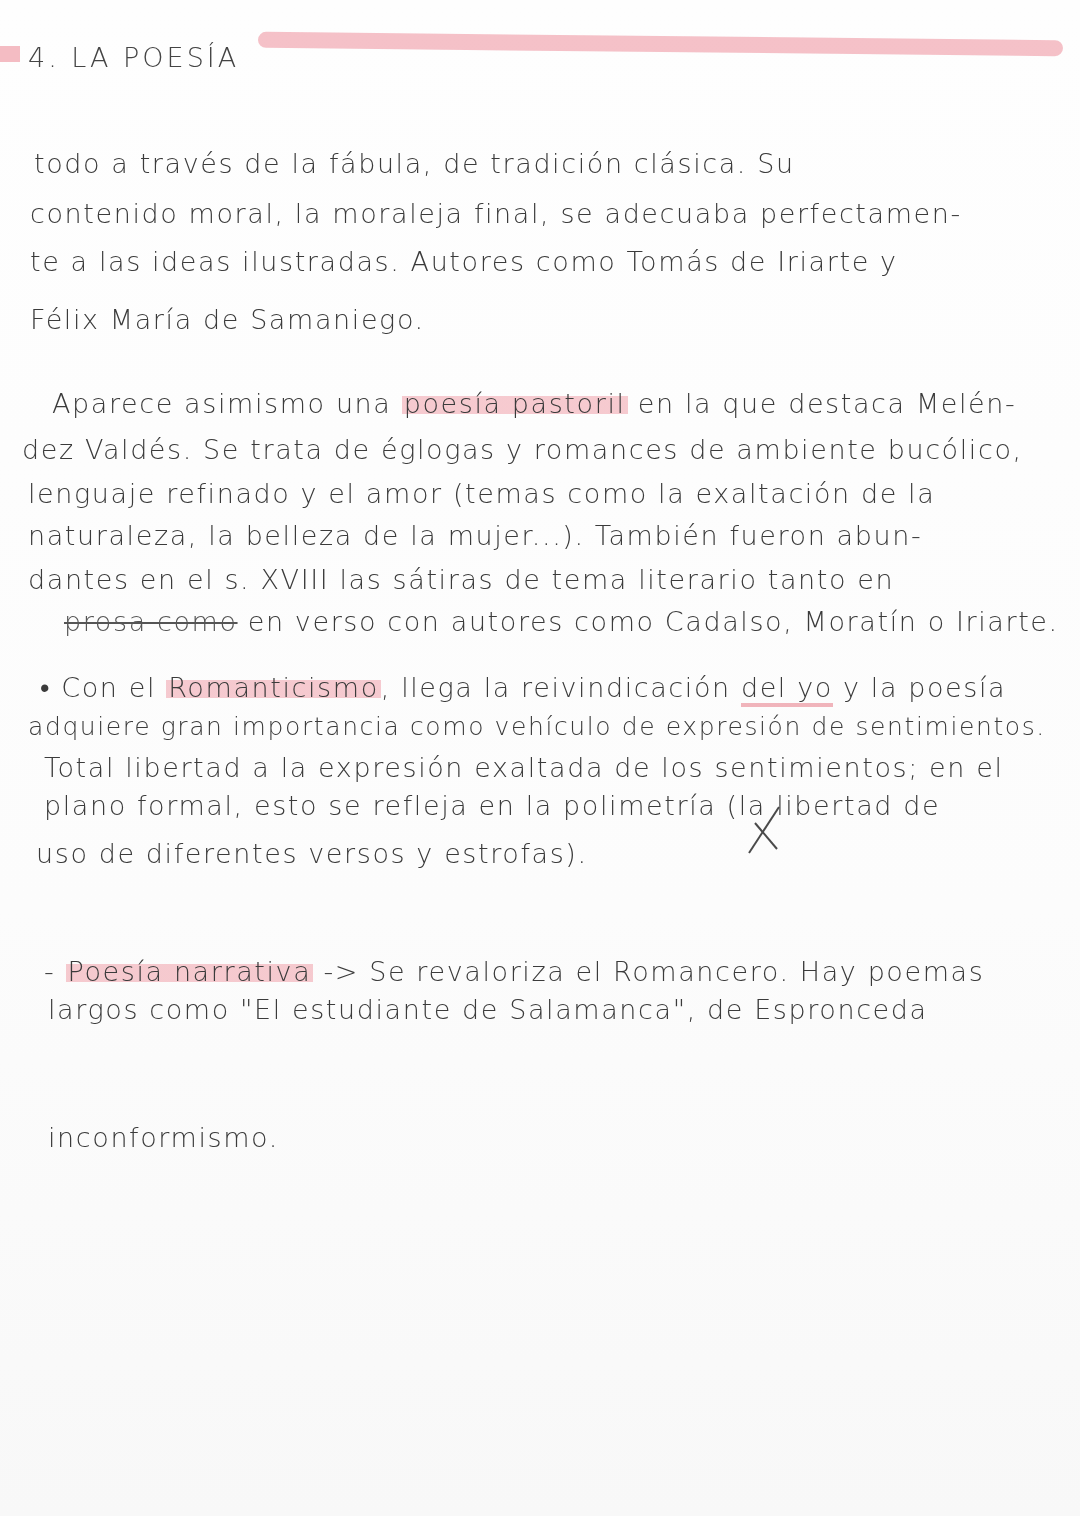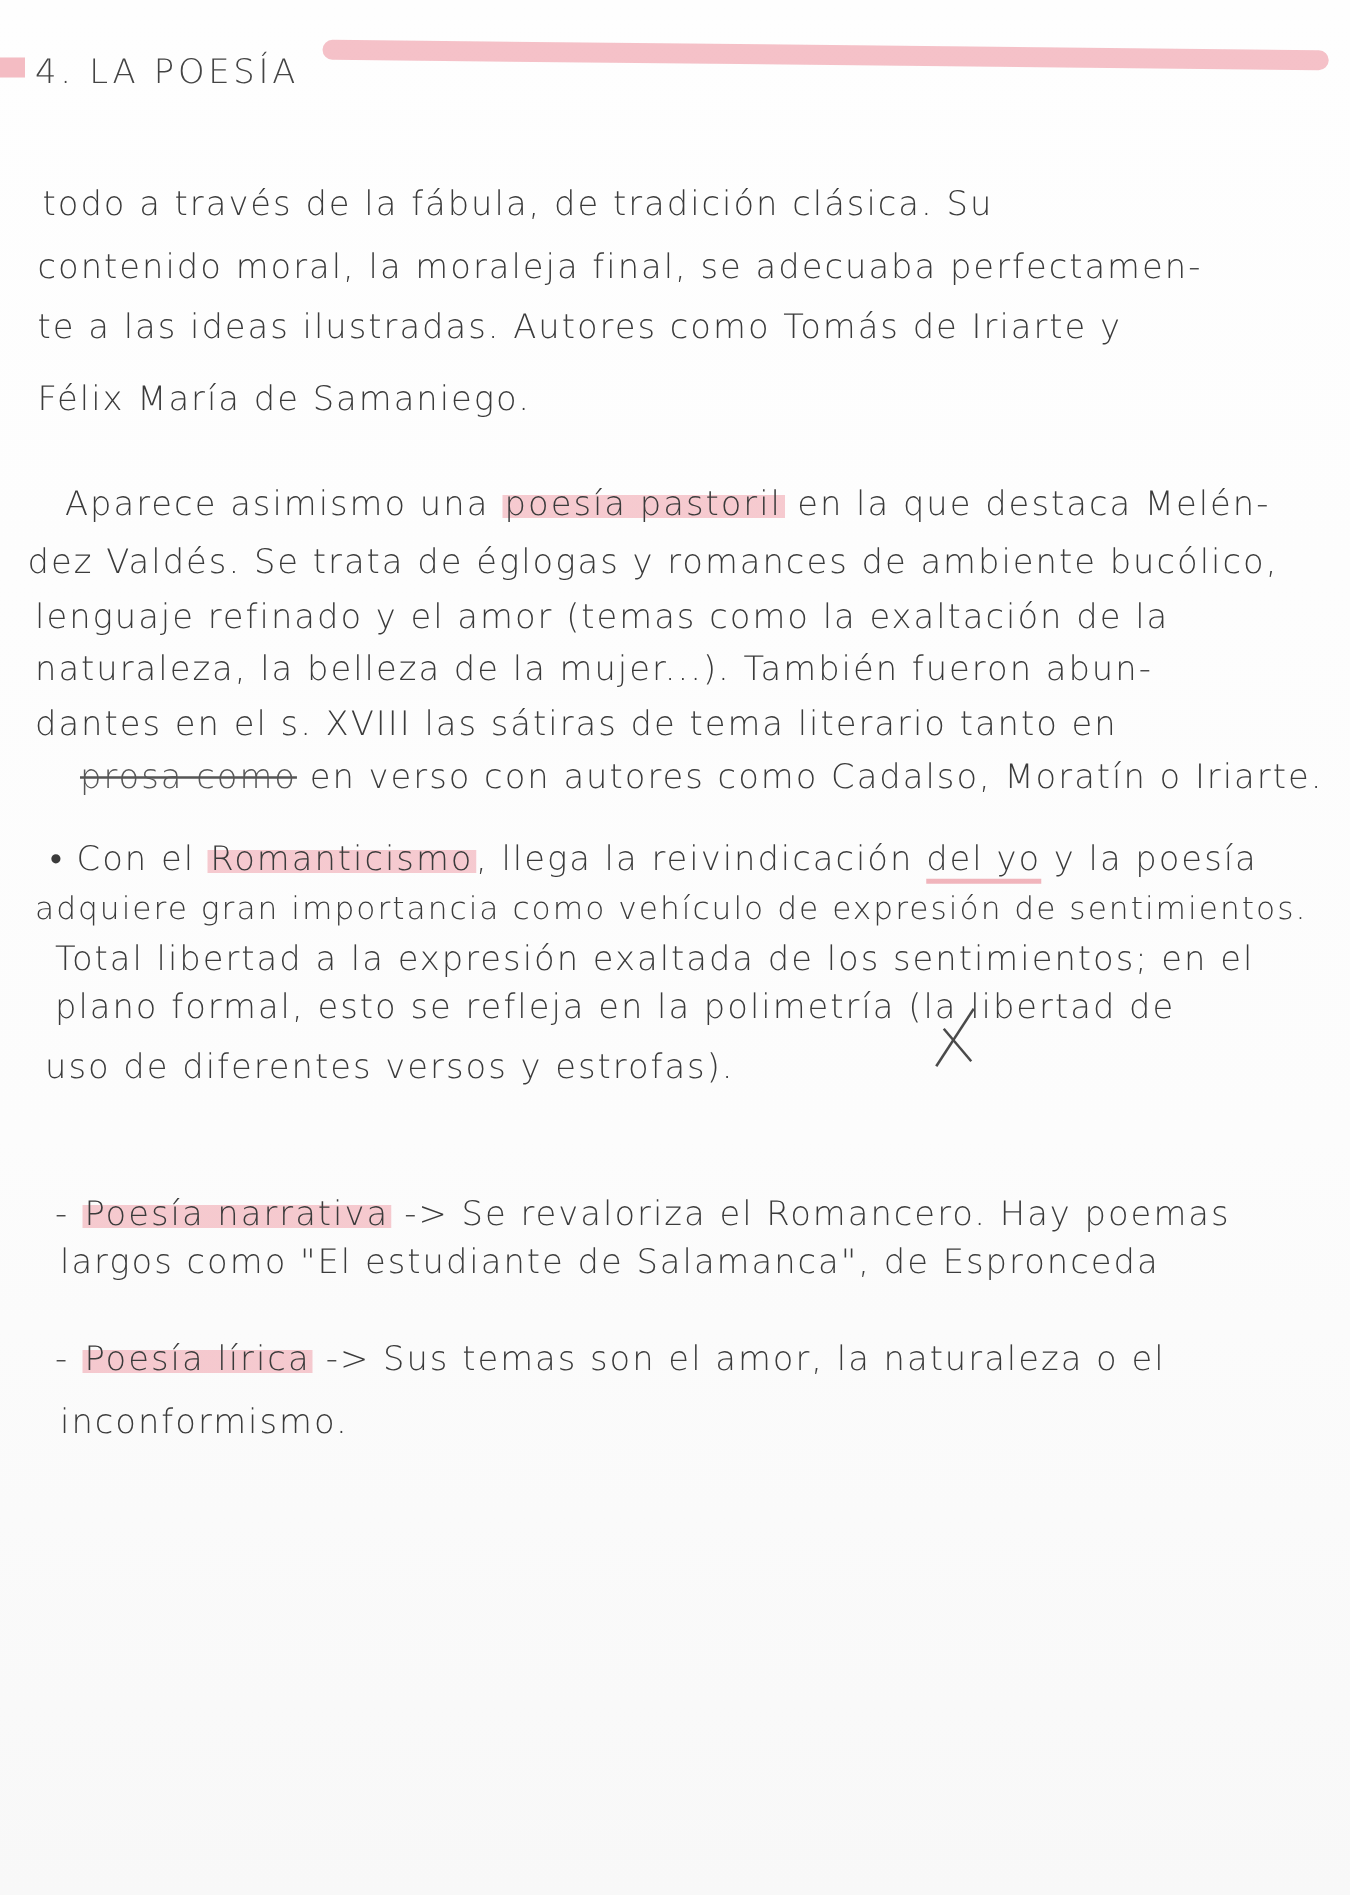--- a/index.html
+++ b/index.html
@@ -131,19 +131,15 @@
     <line x1="10" y1="18" x2="32" y2="44" stroke="#4a4a4a" stroke-width="2"></line>
   </svg>
 
 
   <div class="line" style="left:44px; top:956px;">
     <span>-</span>
     <span class="hl">Poesía narrativa</span><span> -&gt; </span><span>Se revaloriza el Romancero. Hay poemas</span>
   </div>
   <div class="line" style="left:48px; top:994px;">largos como "El estudiante de Salamanca", de Espronceda</div>
 
-  <div class="line" style="left:44px; top:1072px;">
-    <span>-</span>
-    <span class="hl">Poesía lírica</span><span> -&gt; </span><span>Sus temas son el amor, la naturaleza o el</span>
-  </div>
   <div class="line" style="left:48px; top:1122px;">inconformismo.</div>
 
 </div>
 
 </body></html>

